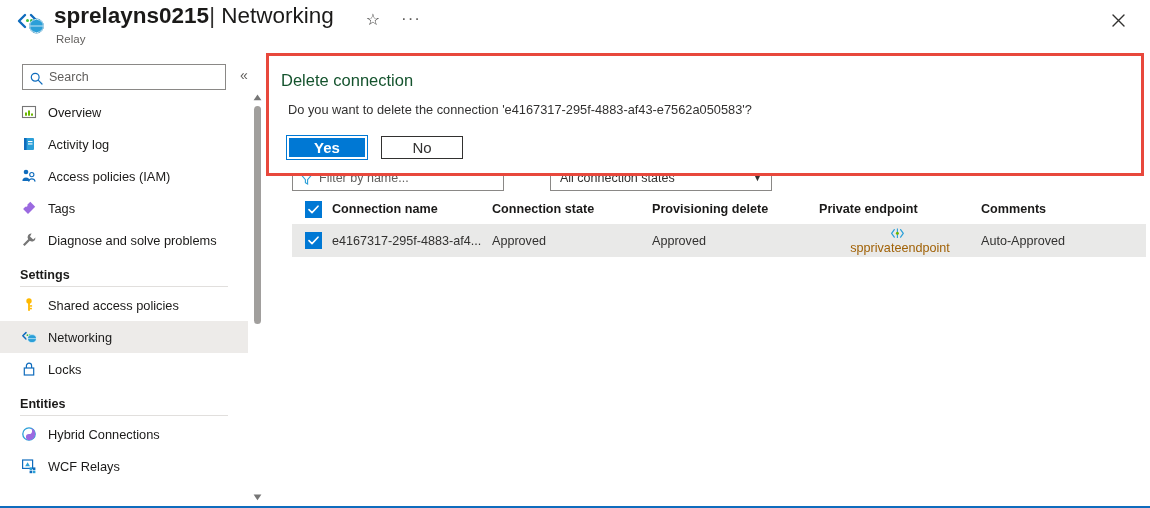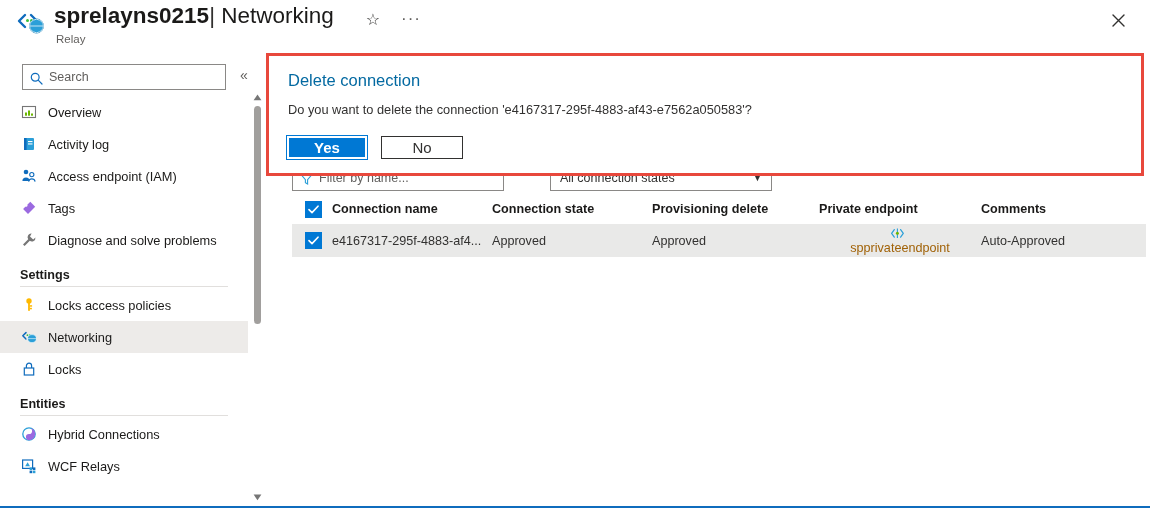--- a/index.html
+++ b/index.html
@@ -141,22 +141,22 @@
   .pe-ic { width: 15px; height: 15px; margin-right: 6px; flex: 0 0 auto; }
   .trunc { display: inline-block; max-width: 152px; overflow: hidden;
            text-overflow: ellipsis; white-space: nowrap; vertical-align: middle; }
 
   
   .dlg {
     position: absolute; left: 266px; top: 53px; width: 878px; height: 123px;
     background: #ffffff; border: 3px solid #e8483c; z-index: 30;
   }
   .dlg-title {
-    position: absolute; left: 19px; top: 15px;
-    font-size: 16.5px; color: #0369a1;
+    position: absolute; left: 12px; top: 15px;
+    font-size: 16.5px; color: #14532d;
   }
   .dlg-msg {
     position: absolute; left: 19px; top: 46px;
     font-size: 12.8px; color: #323130; white-space: nowrap;
   }
   .dlg-btns { position: absolute; left: 18px; top: 80px; display: flex; }
   .btn {
     height: 23px; font-size: 15px; font-family: "Liberation Sans", sans-serif;
     display: flex; align-items: center; justify-content: center; cursor: pointer;
   }
@@ -238,21 +238,21 @@
 
       <div class="nav-item">
         <span class="nav-ic">
           <svg width="16" height="16" viewBox="0 0 16 16">
             <circle cx="5" cy="4" r="2.3" fill="#0f6cbd"></circle>
             <path d="M1.4 13 a3.6 3.6 0 0 1 7.2 0 z" fill="#0f6cbd"></path>
             <circle cx="10.8" cy="6.6" r="2.1" stroke="#0f6cbd" stroke-width="1.1" fill="none"></circle>
             <path d="M7.6 13.6 a3.3 3.3 0 0 1 6.5 0" stroke="#0f6cbd" stroke-width="1.1" fill="none"></path>
           </svg>
         </span>
-        <span class="nav-lb">Access endpoint (IAM)</span>
+        <span class="nav-lb">Access policies (IAM)</span>
       </div>
 
       <div class="nav-item">
         <span class="nav-ic">
           <svg width="16" height="16" viewBox="0 0 16 16">
             <path d="M9.3 1.8 L14.2 6.7 L7 13.9 L2.1 9 Z" fill="#9b6ae0"></path>
             <circle cx="5.2" cy="5.6" r="1.25" fill="#ffffff"></circle>
           </svg>
         </span>
         <span class="nav-lb">Tags</span>
@@ -272,21 +272,21 @@
 
       <div class="nav-item">
         <span class="nav-ic">
           <svg width="16" height="16" viewBox="0 0 16 16">
             <circle cx="8" cy="4" r="2.7" fill="#ffb900"></circle>
             <rect x="7.1" y="5.8" width="1.8" height="8" fill="#ffb900"></rect>
             <rect x="8.9" y="8.2" width="2.2" height="1.5" fill="#ffb900"></rect>
             <rect x="8.9" y="10.8" width="2" height="1.5" fill="#ffb900"></rect>
           </svg>
         </span>
-        <span class="nav-lb">Locks access policies</span>
+        <span class="nav-lb">Shared access policies</span>
       </div>
 
       <div class="nav-item sel">
         <span class="nav-ic">
           <svg width="16" height="16" viewBox="0 0 16 16">
             <path d="M5 3.6 L1.8 6.8 L5 10" stroke="#0f6cbd" stroke-width="1.5" fill="none" stroke-linecap="round" stroke-linejoin="round"></path>
             <circle cx="6.4" cy="6.2" r="0.85" fill="#3cc13c"></circle>
             <circle cx="8.6" cy="6.2" r="0.85" fill="#3cc13c"></circle>
             <circle cx="11" cy="9.6" r="4" fill="#2b9fd8"></circle>
             <path d="M7 9.6 h8 M11 5.6 a5 4 0 0 1 0 8 a5 4 0 0 1 0 -8" stroke="#d7eef8" stroke-width="0.7" fill="none"></path>

